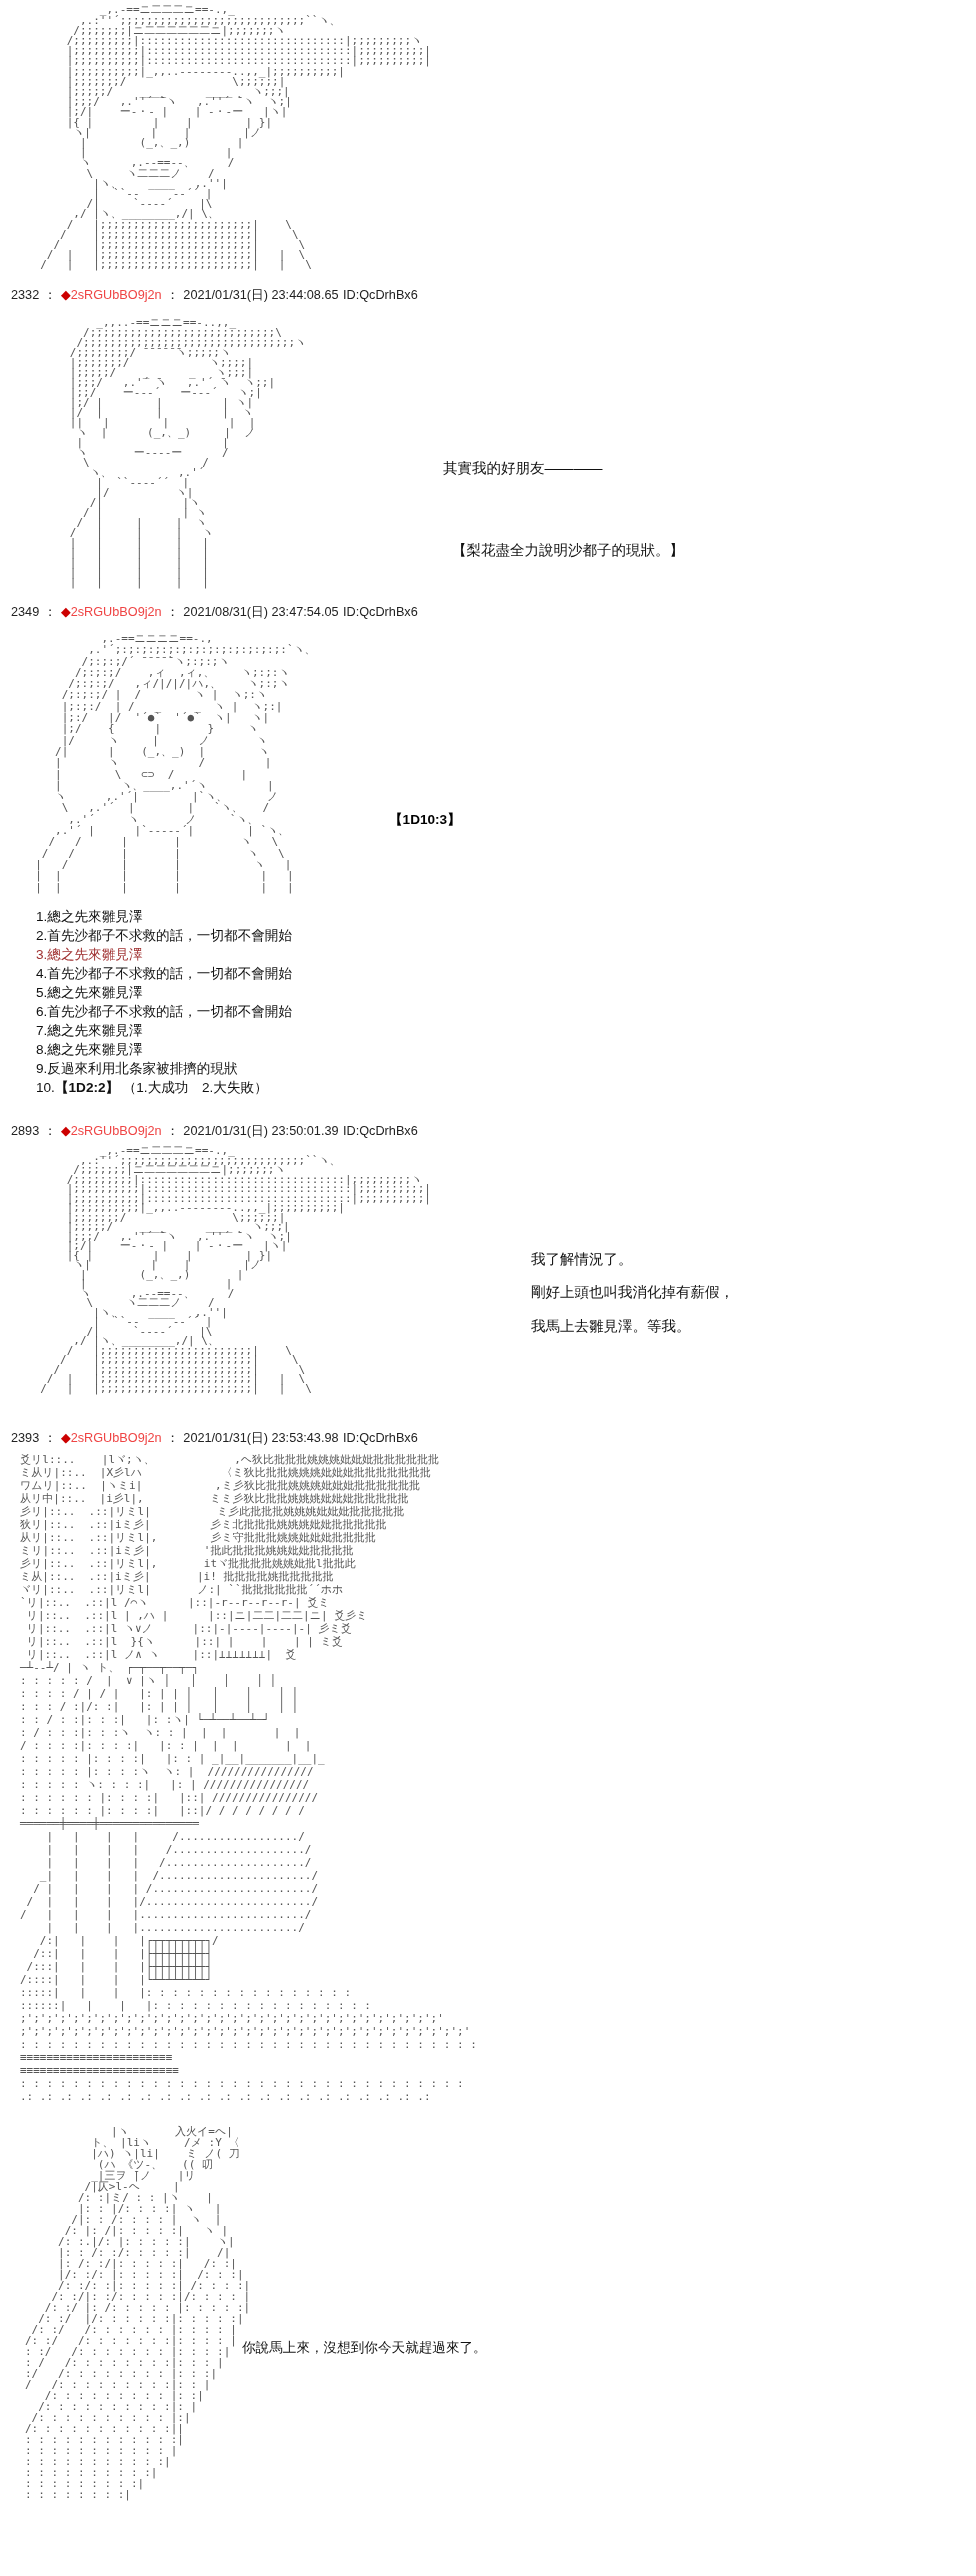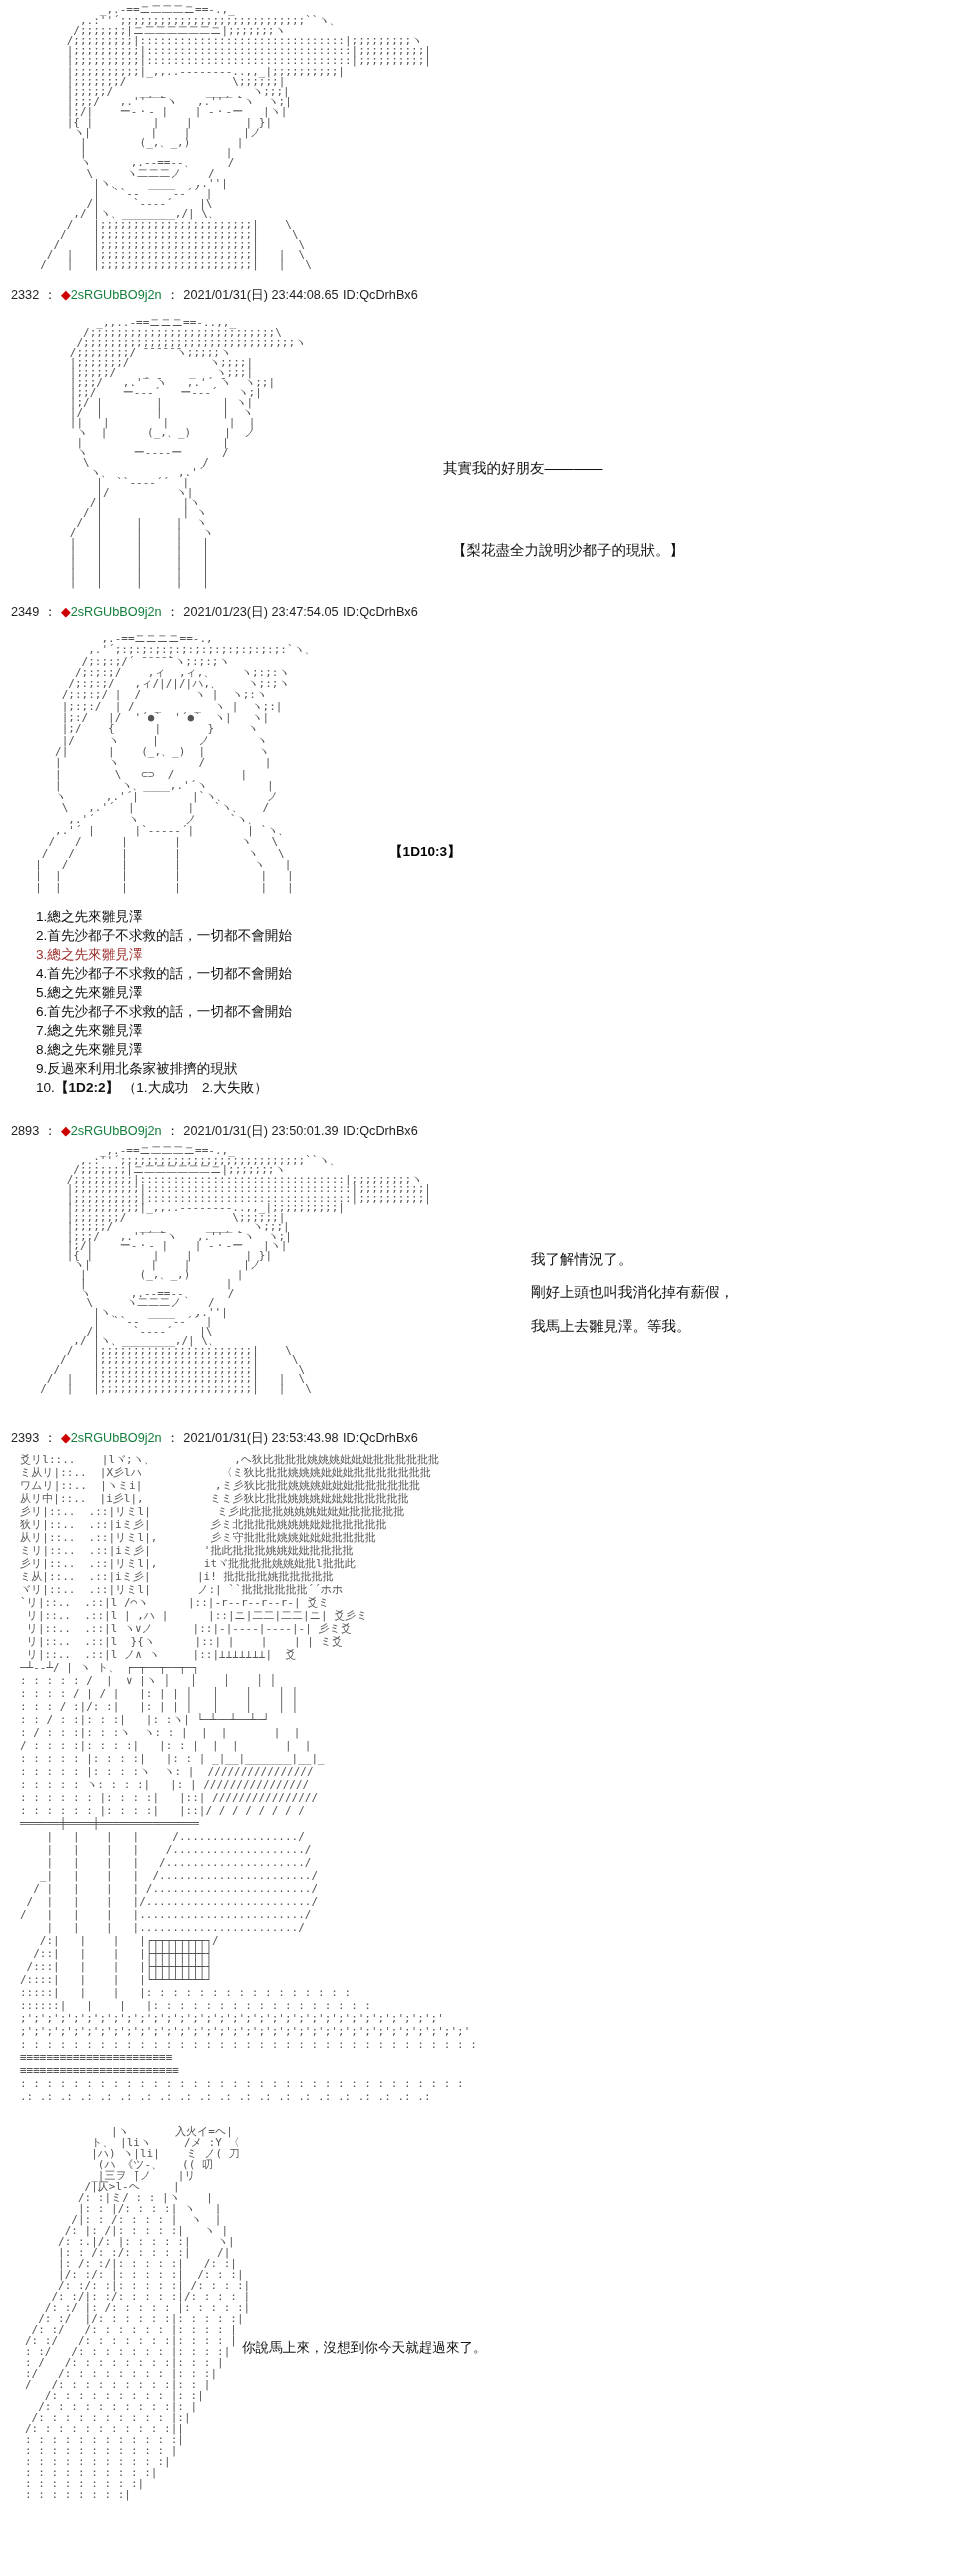--- a/index.html
+++ b/index.html
@@ -9,27 +9,27 @@
          color:#555;white-space:pre;}
   #aa1{left:27px;top:5.4px;font-size:11px;line-height:10.2px;}
   #aa2{left:23.5px;top:318px;font-size:11px;line-height:10px;}
   #aa3{left:22px;top:633px;font-size:11px;line-height:11.3px;}
   #aa4{left:27px;top:1146px;font-size:11px;line-height:9.5px;}
   #aa5{left:20px;top:1453px;font-size:11px;line-height:13px;}
   #aa6{left:25px;top:2126px;font-size:11px;line-height:11px;}
   .ph{position:absolute;left:11px;font-size:12.7px;color:#222;white-space:nowrap;}
   .ph .sp{margin:0 4.5px;}
   .ph .dm{color:#cc0000;}
-  .ph .tr{color:#15803d;}
+  .ph .tr{color:#ef4444;}
   .ph .id{margin-left:4.5px;}
   .dlg{position:absolute;font-size:14.5px;color:#111;}
   .dlg .line{line-height:17px;margin-bottom:19px;white-space:nowrap;}
   .dlg4 .line{margin-bottom:16.3px;}
   .speech{position:absolute;font-size:14.5px;color:#111;white-space:nowrap;}
-  .dice{position:absolute;font-size:13.6px;font-weight:bold;color:#000;white-space:nowrap;margin-top:32px;}
+  .dice{position:absolute;font-size:13.6px;font-weight:bold;color:#000;white-space:nowrap;}
   .choices{position:absolute;left:36px;top:907px;font-size:13.6px;line-height:19px;color:#111;}
   .choices .item{white-space:nowrap;}
   .choices .red{color:#a03232;}
   .choices .b{font-weight:bold;}
   .choices .rest{margin-left:3.6px;}
 </style>
 </head>
 <body>
 
 <div class="page">
@@ -89,21 +89,21 @@
        /   |     |     |   ヽ
        |   |     |     |   |
        |   |     |     |   |
        |   |     |     |   |
        |   |     |     |   |
        |   |     |     |   |</pre>
   <div class="speech" style="left:443px;top:459px;">其實我的好朋友————</div>
   <div class="speech" style="left:452px;top:541px;">【梨花盡全力說明沙都子的現狀。】</div>
 
   <div class="ph" style="top:604px;">
-    <span>2349</span><span class="sp">：</span><span class="dm">◆</span><span class="tr">2sRGUbBO9j2n</span><span class="sp">：</span><span>2021/01/23(日) 23:47:54.05</span><span class="id">ID:QcDrhBx6</span>
+    <span>2349</span><span class="sp">：</span><span class="dm">◆</span><span class="tr">2sRGUbBO9j2n</span><span class="sp">：</span><span>2021/08/31(日) 23:47:54.05</span><span class="id">ID:QcDrhBx6</span>
   </div>
 
   <pre class="aa" id="aa3">            ,.-==ニニニニ==-.,
           ,.'´;:;:;:;:;:;:;:;:;:;:;:;:;:`ヽ、
          /;:;:;/´ ̄ ̄ ̄ ̄ ̄`ヽ;:;:;ヽ
         /;:;:;/    ,ィ  ,ィ,、    ヽ;:;:ヽ
        /;:;:;/   ,ィ/|/|/|ハ,、    ヽ;:;ヽ
       /;:;:;/ |  /        ヽ |  ヽ;:ヽ
       |;:;:/  | /   _     _  ヽ |  ヽ;:|
       |;:/   |/  '´●`  '´●`  ヽ|   ヽ|

